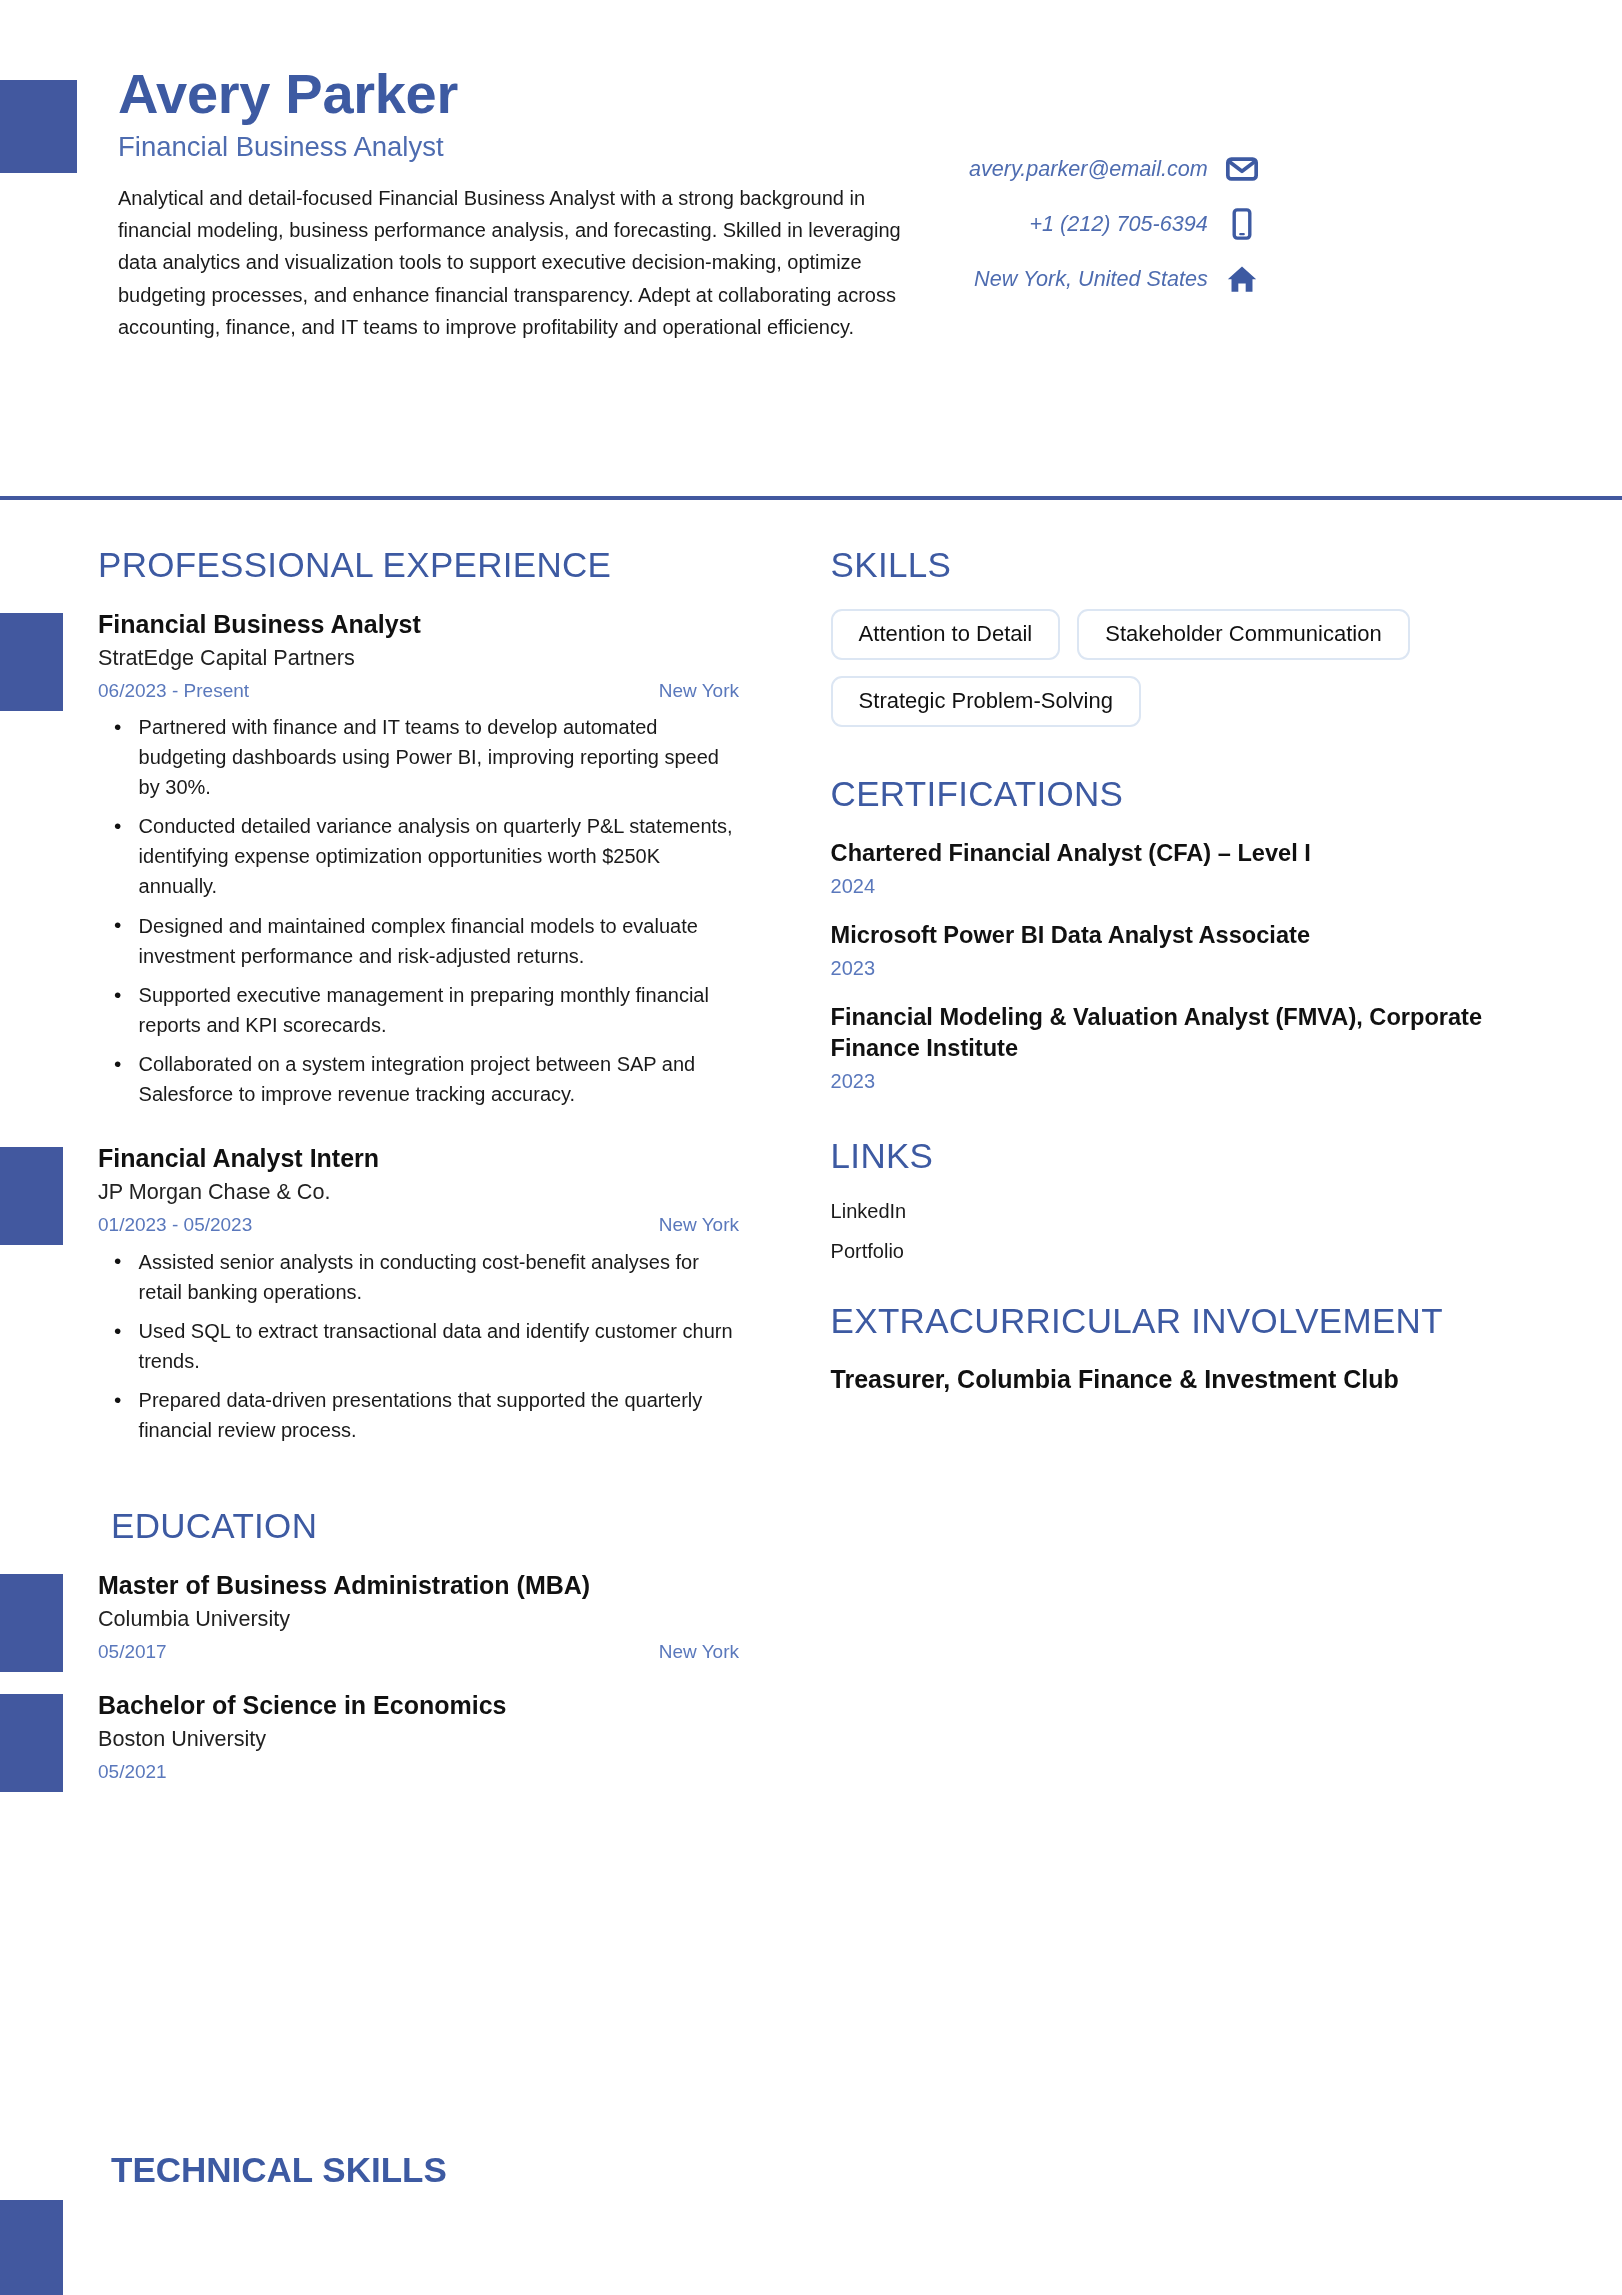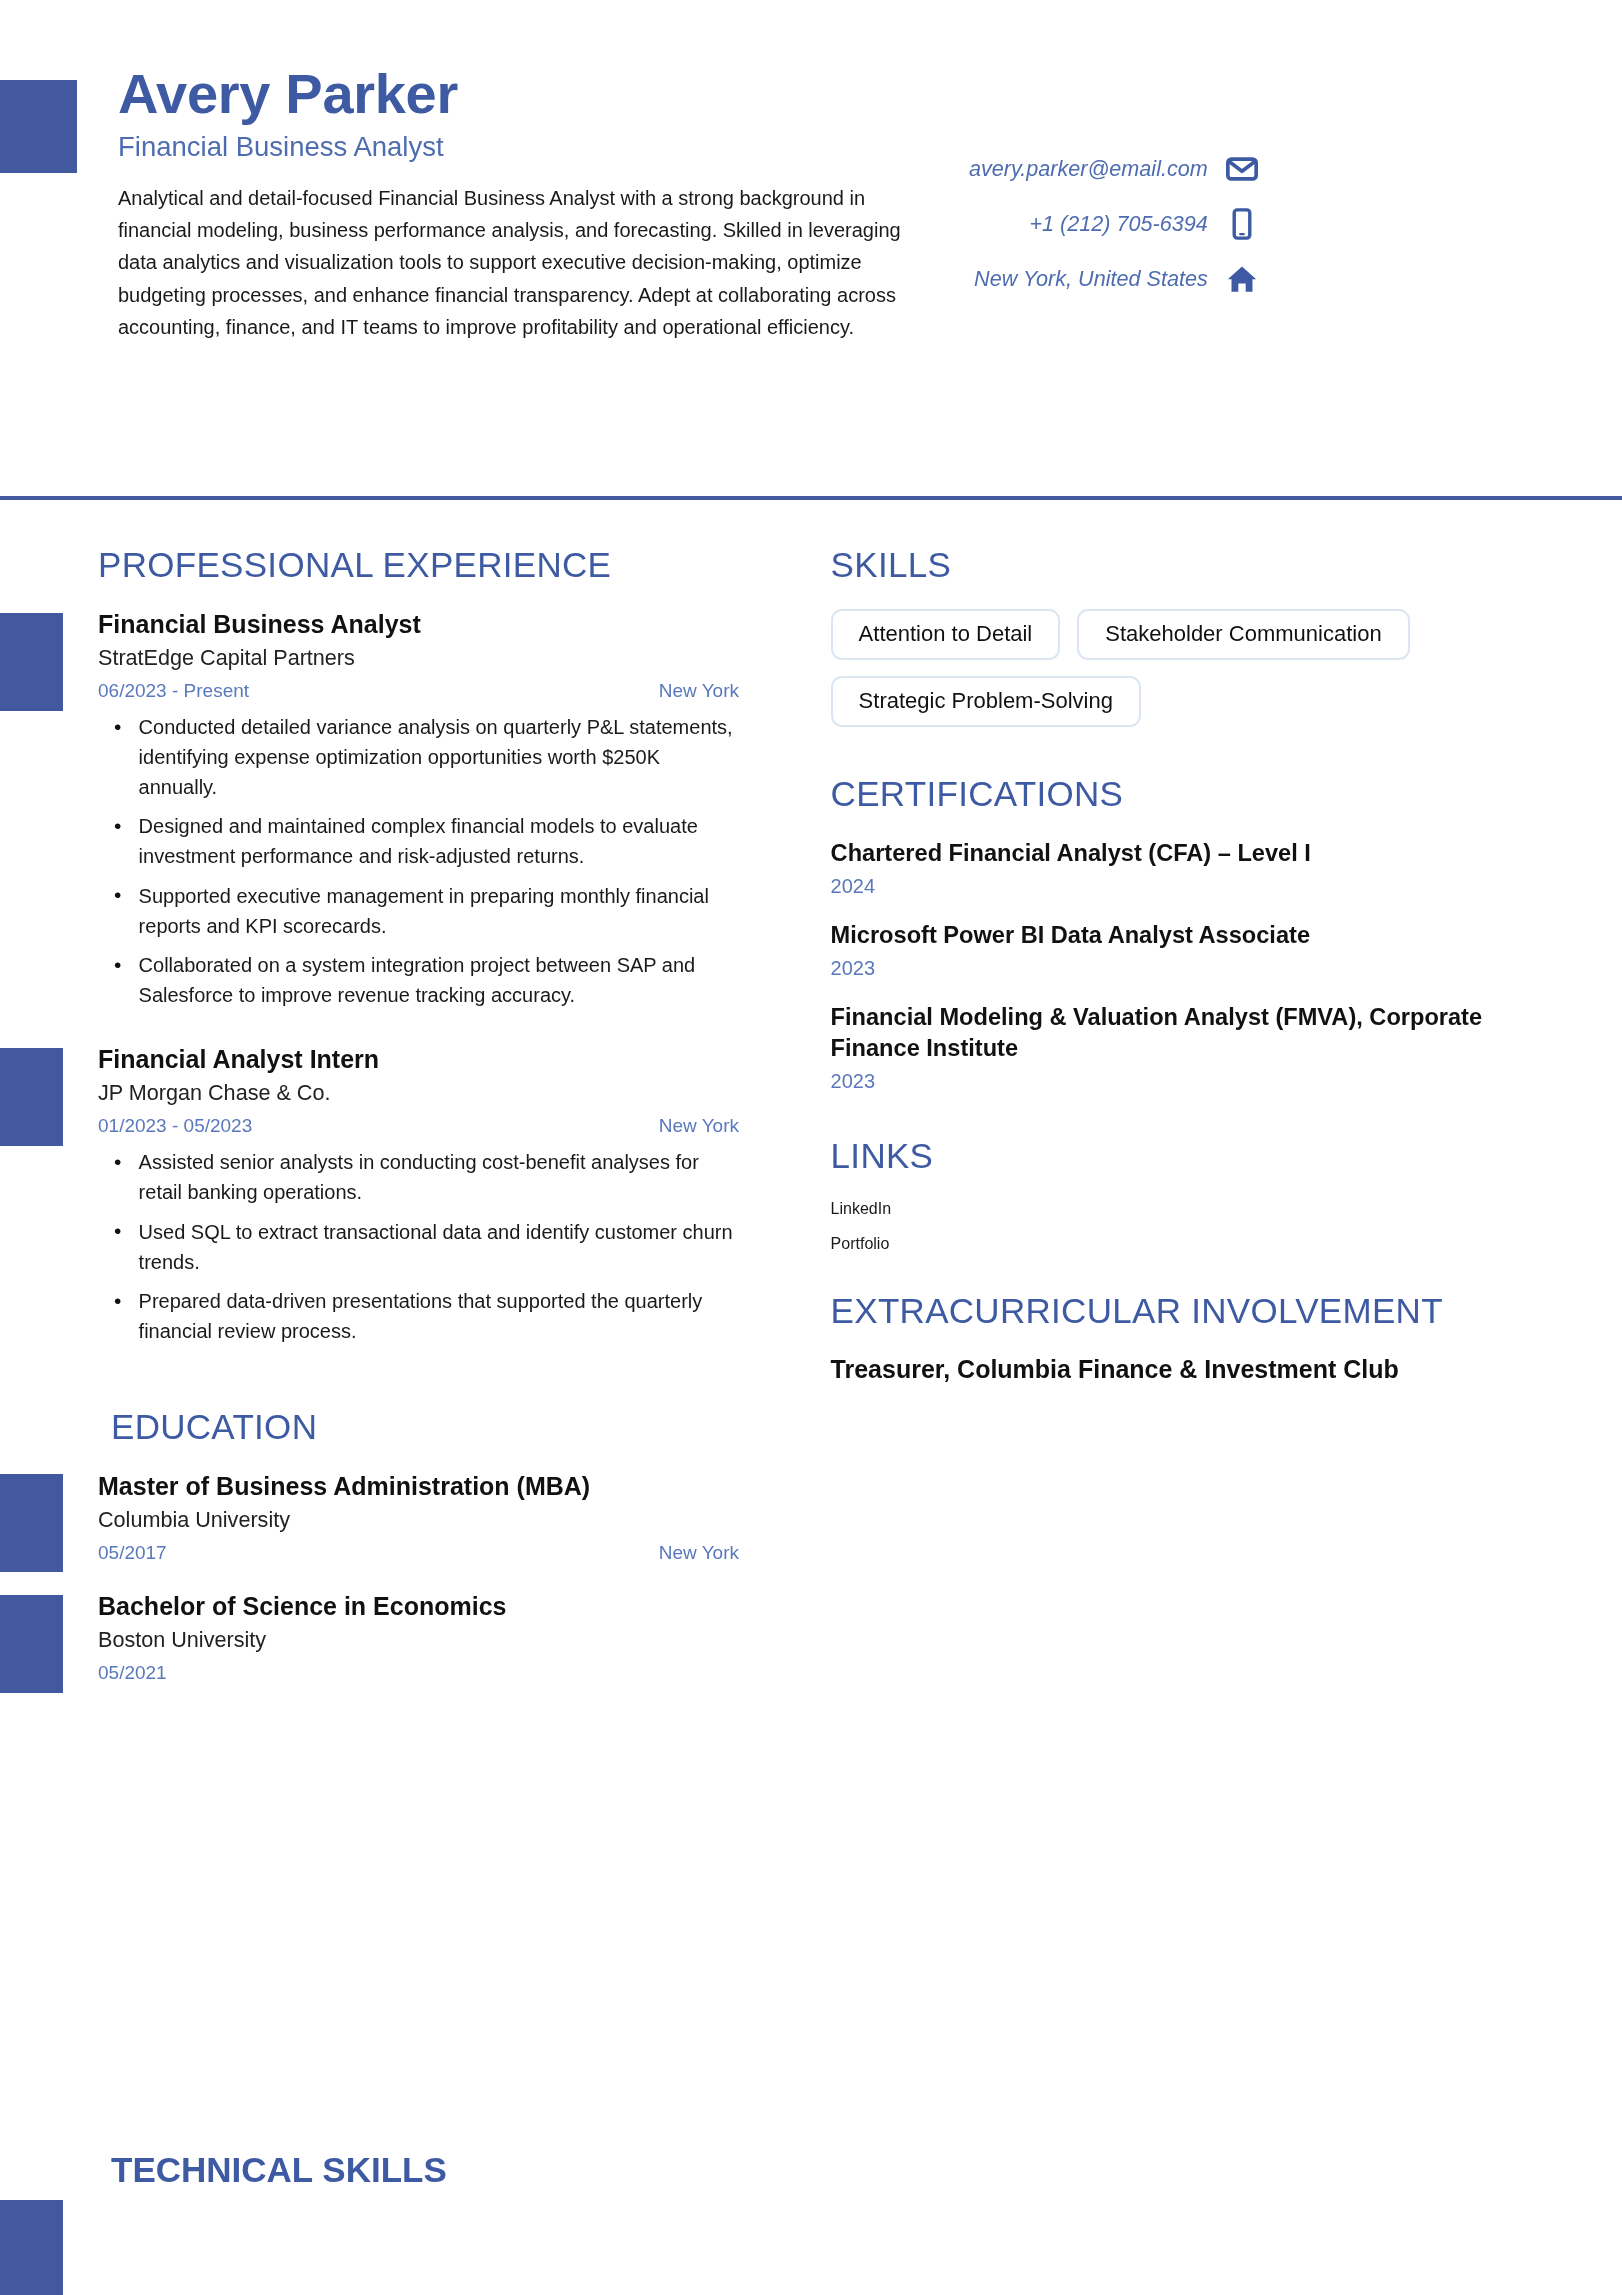--- a/index.html
+++ b/index.html
@@ -220,21 +220,21 @@
     margin-bottom: 6.5px;
     max-width: 694px;
   }
   .cert-year {
     font-size: 20px;
     color: #5A78BC;
   }
 
   
   .link-item {
-    font-size: 16px;
+    font-size: 20px;
     color: #1a1a1a;
     margin-bottom: 17px;
   }
 
   
   .rsection { margin-bottom: 37px; }
   .rsection:last-child { margin-bottom: 0; }
 
   
   .tech-skills-wrap {
@@ -313,20 +313,21 @@
 
     <div class="entry">
       <div class="entry-tab"></div>
       <div class="entry-title">Financial Business Analyst</div>
       <div class="entry-org">StratEdge Capital Partners</div>
       <div class="entry-meta">
         <span>06/2023 - Present</span>
         <span class="loc">New York</span>
       </div>
       <ul class="bullets">
+        <li>Partnered with finance and IT teams to develop automated budgeting dashboards using Power BI, improving reporting speed by 30%.</li>
         <li>Conducted detailed variance analysis on quarterly P&amp;L statements, identifying expense optimization opportunities worth $250K annually.</li>
         <li>Designed and maintained complex financial models to evaluate investment performance and risk-adjusted returns.</li>
         <li>Supported executive management in preparing monthly financial reports and KPI scorecards.</li>
         <li>Collaborated on a system integration project between SAP and Salesforce to improve revenue tracking accuracy.</li>
       </ul>
     </div>
 
     <div class="entry" style="margin-top:34px;">
       <div class="entry-tab"></div>
       <div class="entry-title">Financial Analyst Intern</div>

